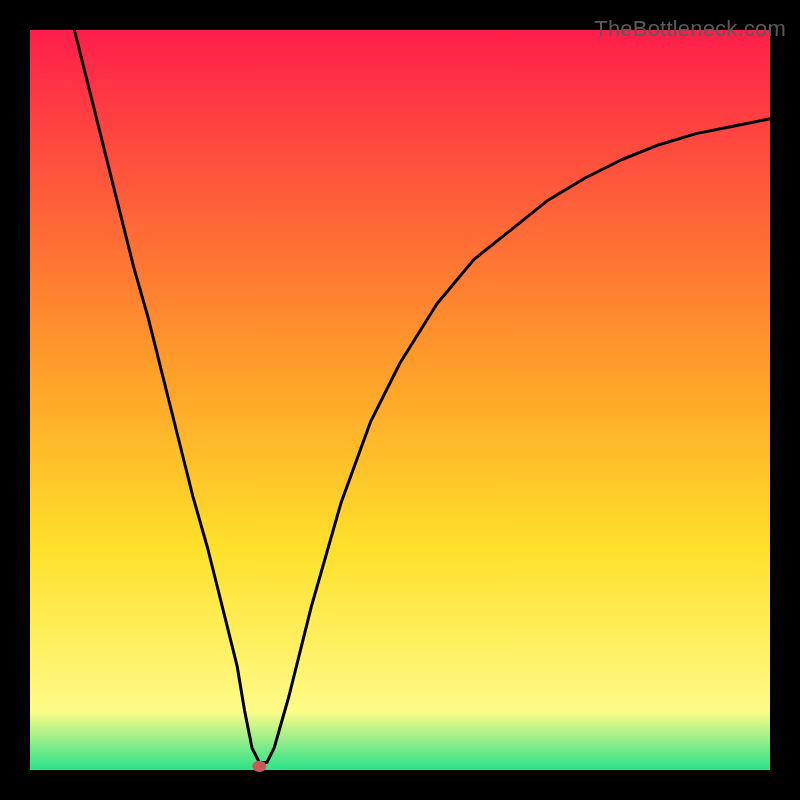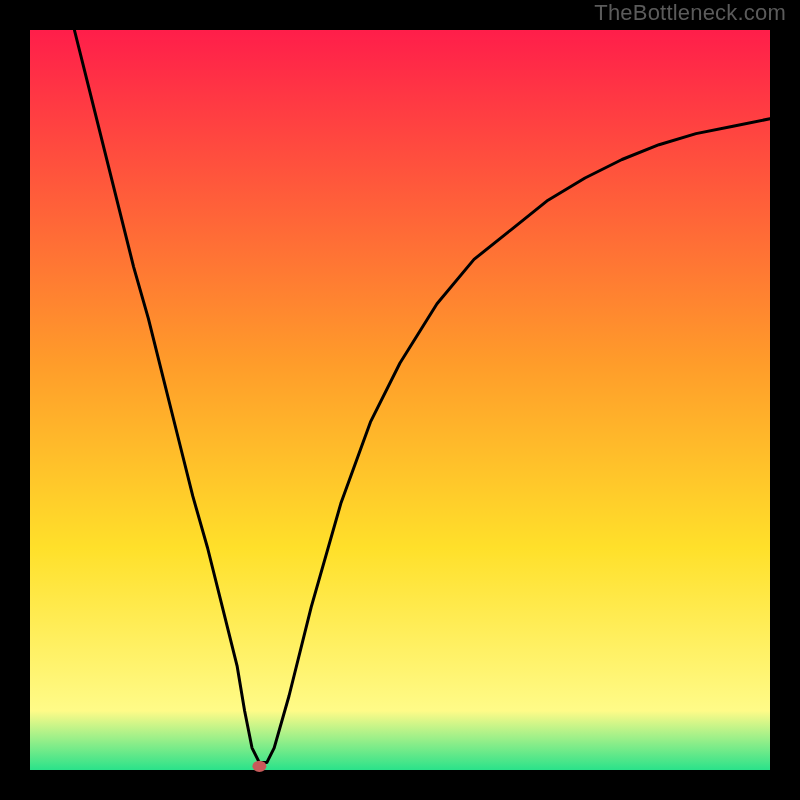--- a/index.html
+++ b/index.html
@@ -11,21 +11,21 @@
     overflow: hidden;
     font-family: Arial, Helvetica, sans-serif;
   }
   .container {
     position: relative;
     width: 800px;
     height: 800px;
   }
   .watermark {
     position: absolute;
-    top: 0;
+    top: 16px;
     right: 14px;
     font-size: 22px;
     font-weight: 500;
     color: #5b5b5b;
     letter-spacing: 0.2px;
     z-index: 10;
   }
   svg {
     position: absolute;
     left: 0;

